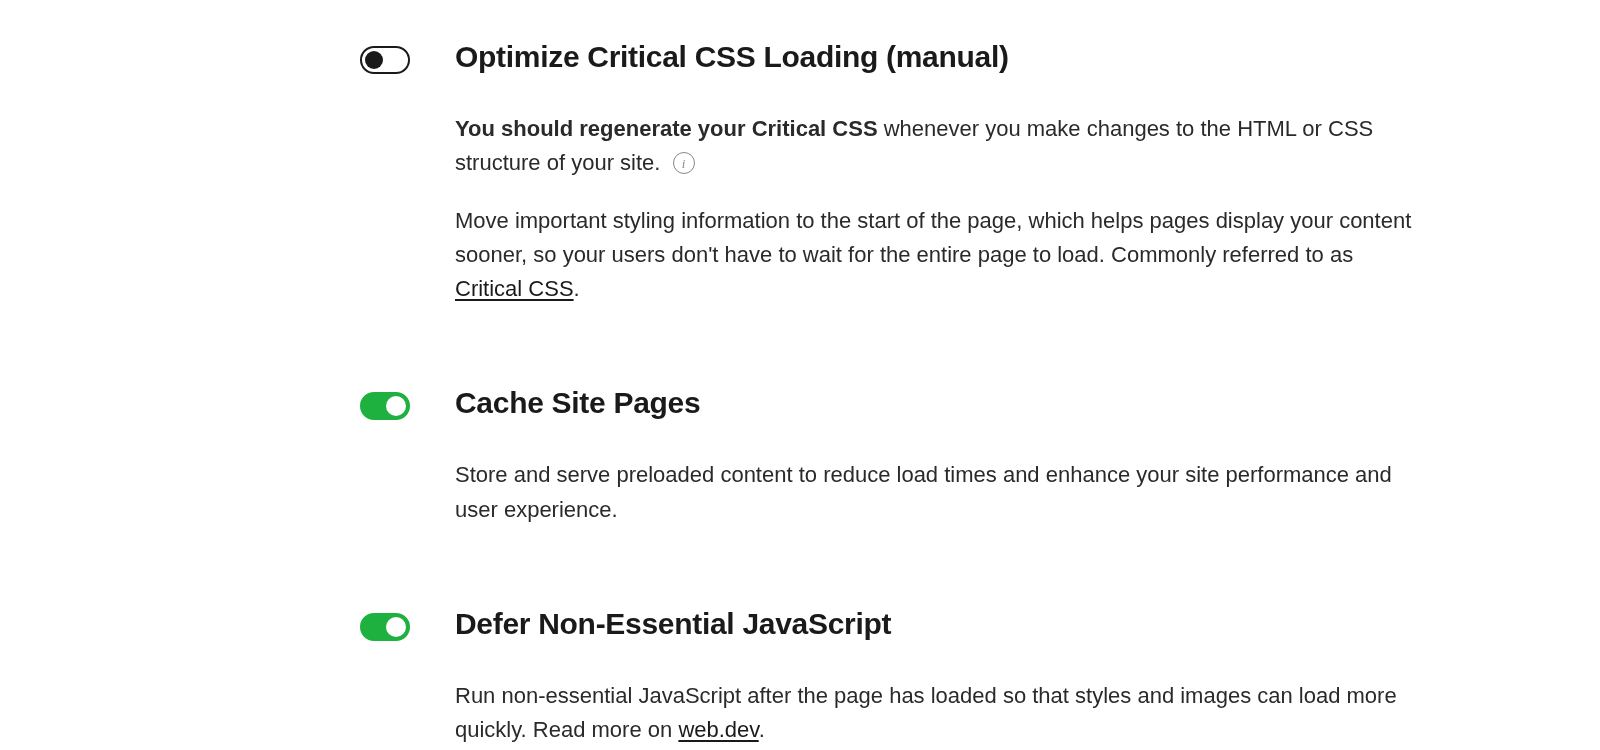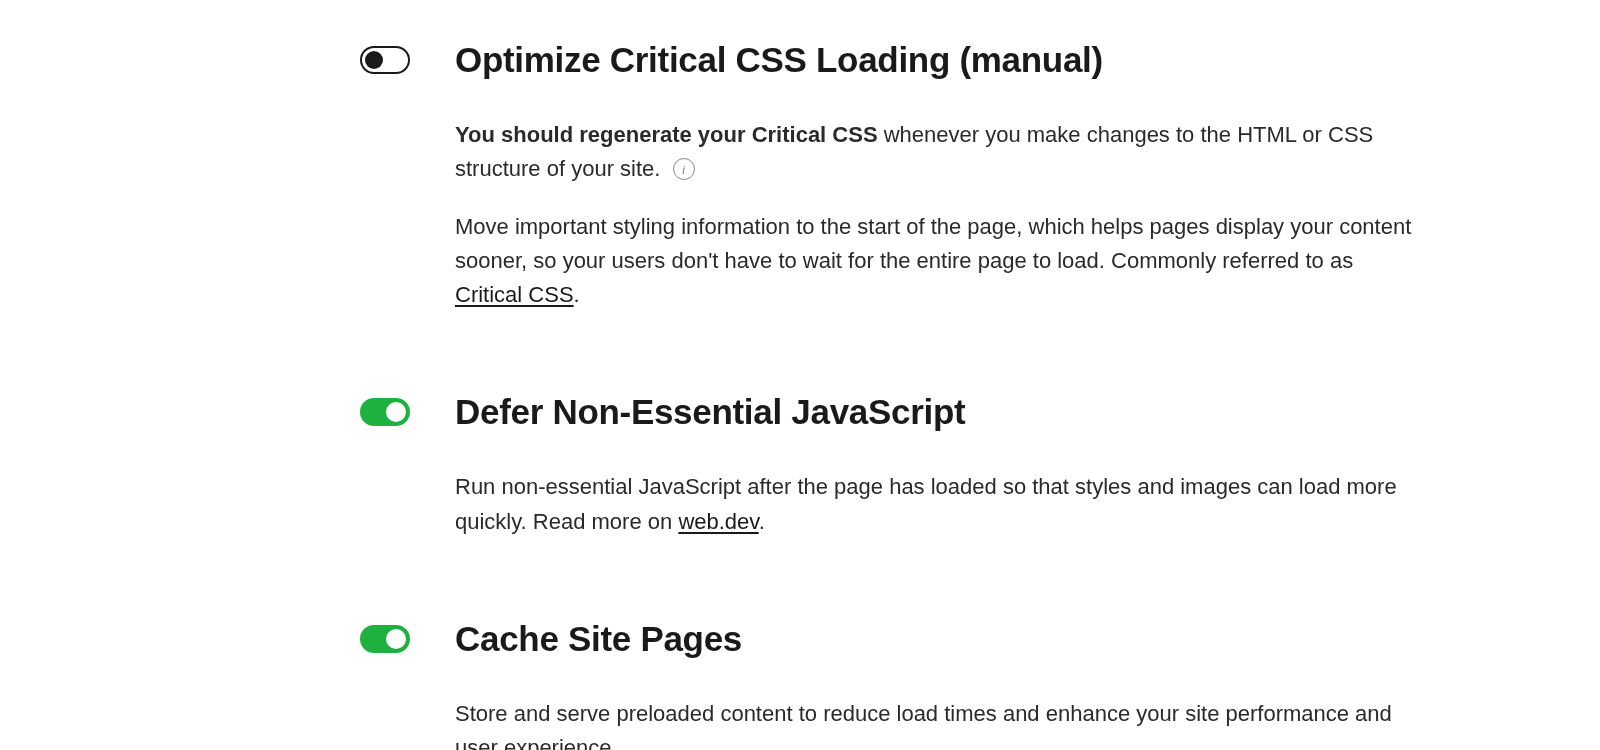--- a/index.html
+++ b/index.html
@@ -66,21 +66,21 @@
       content: "";
       position: absolute;
       width: 20px;
       height: 20px;
       border-radius: 50%;
       background: #ffffff;
       top: 2px;
       right: 2px;
     }
     .setting-title {
-      font-size: 35px;
+      font-size: 30px;
       font-weight: 700;
       color: #1a1a1a;
       letter-spacing: -0.3px;
       margin-bottom: 38px;
     }
     .setting-description {
       font-size: 22px;
       line-height: 1.55;
       color: #2a2a2a;
       font-weight: 400;
@@ -135,30 +135,30 @@
         <span>Move important styling information to the start of the page, which helps pages display your content sooner, so your users don't have to wait for the entire page to load. Commonly referred to as </span><a href="#">Critical CSS</a><span>.</span>
       </p>
     </div>
   </div>
 
   <div class="setting-row">
     <div class="toggle-col">
       <span class="toggle toggle-on"></span>
     </div>
     <div class="content-col">
-      <h2 class="setting-title">Defer Non-Essential JavaScript</h2>
-      <p class="setting-description">
-        <span>Run non-essential JavaScript after the page has loaded so that styles and images can load more quickly. Read more on </span><a href="#">web.dev</a><span>.</span>
-      </p>
+      <h2 class="setting-title">Cache Site Pages</h2>
+      <p class="setting-description">Store and serve preloaded content to reduce load times and enhance your site performance and user experience.</p>
     </div>
   </div>
 
   <div class="setting-row">
     <div class="toggle-col">
       <span class="toggle toggle-on"></span>
     </div>
     <div class="content-col">
-      <h2 class="setting-title">Cache Site Pages</h2>
-      <p class="setting-description">Store and serve preloaded content to reduce load times and enhance your site performance and user experience.</p>
+      <h2 class="setting-title">Defer Non-Essential JavaScript</h2>
+      <p class="setting-description">
+        <span>Run non-essential JavaScript after the page has loaded so that styles and images can load more quickly. Read more on </span><a href="#">web.dev</a><span>.</span>
+      </p>
     </div>
   </div>
 
 </div>
 
 </body></html>

